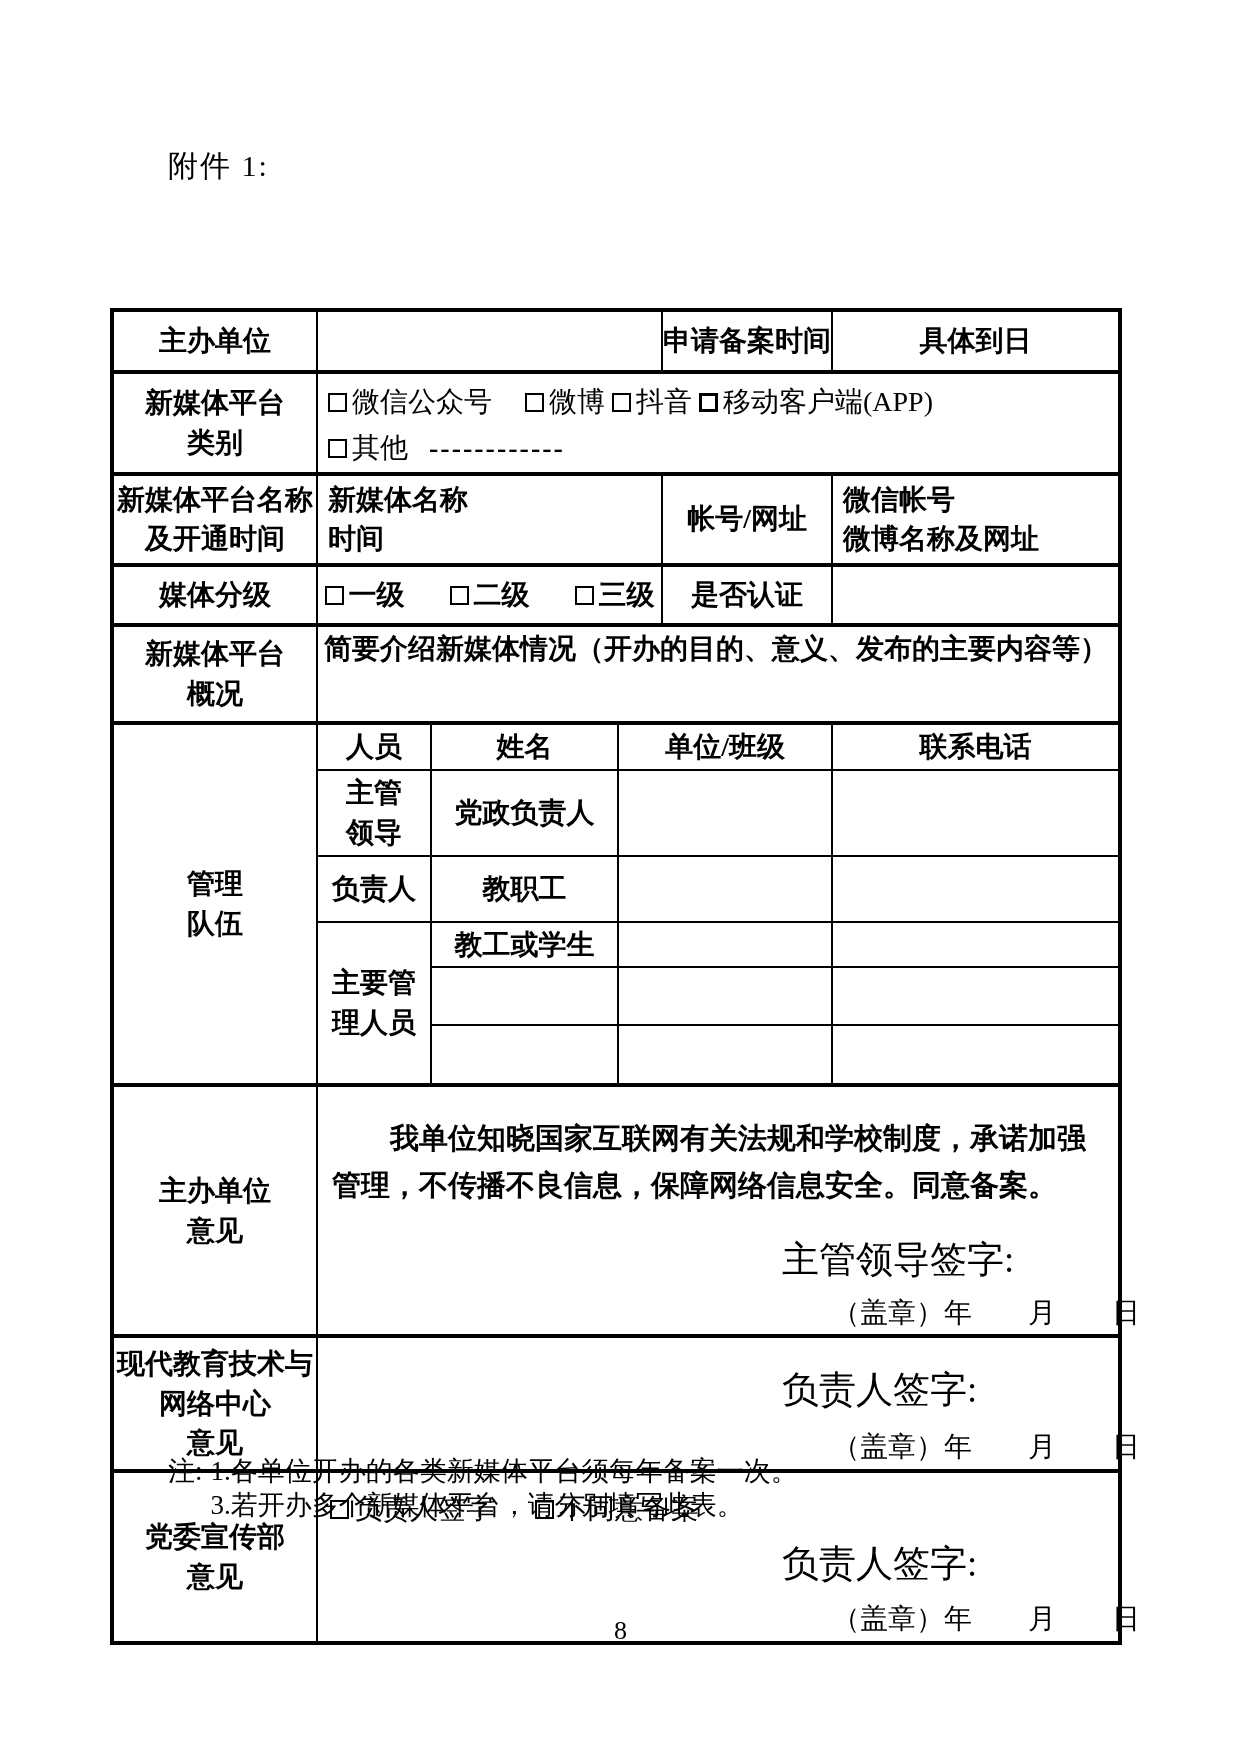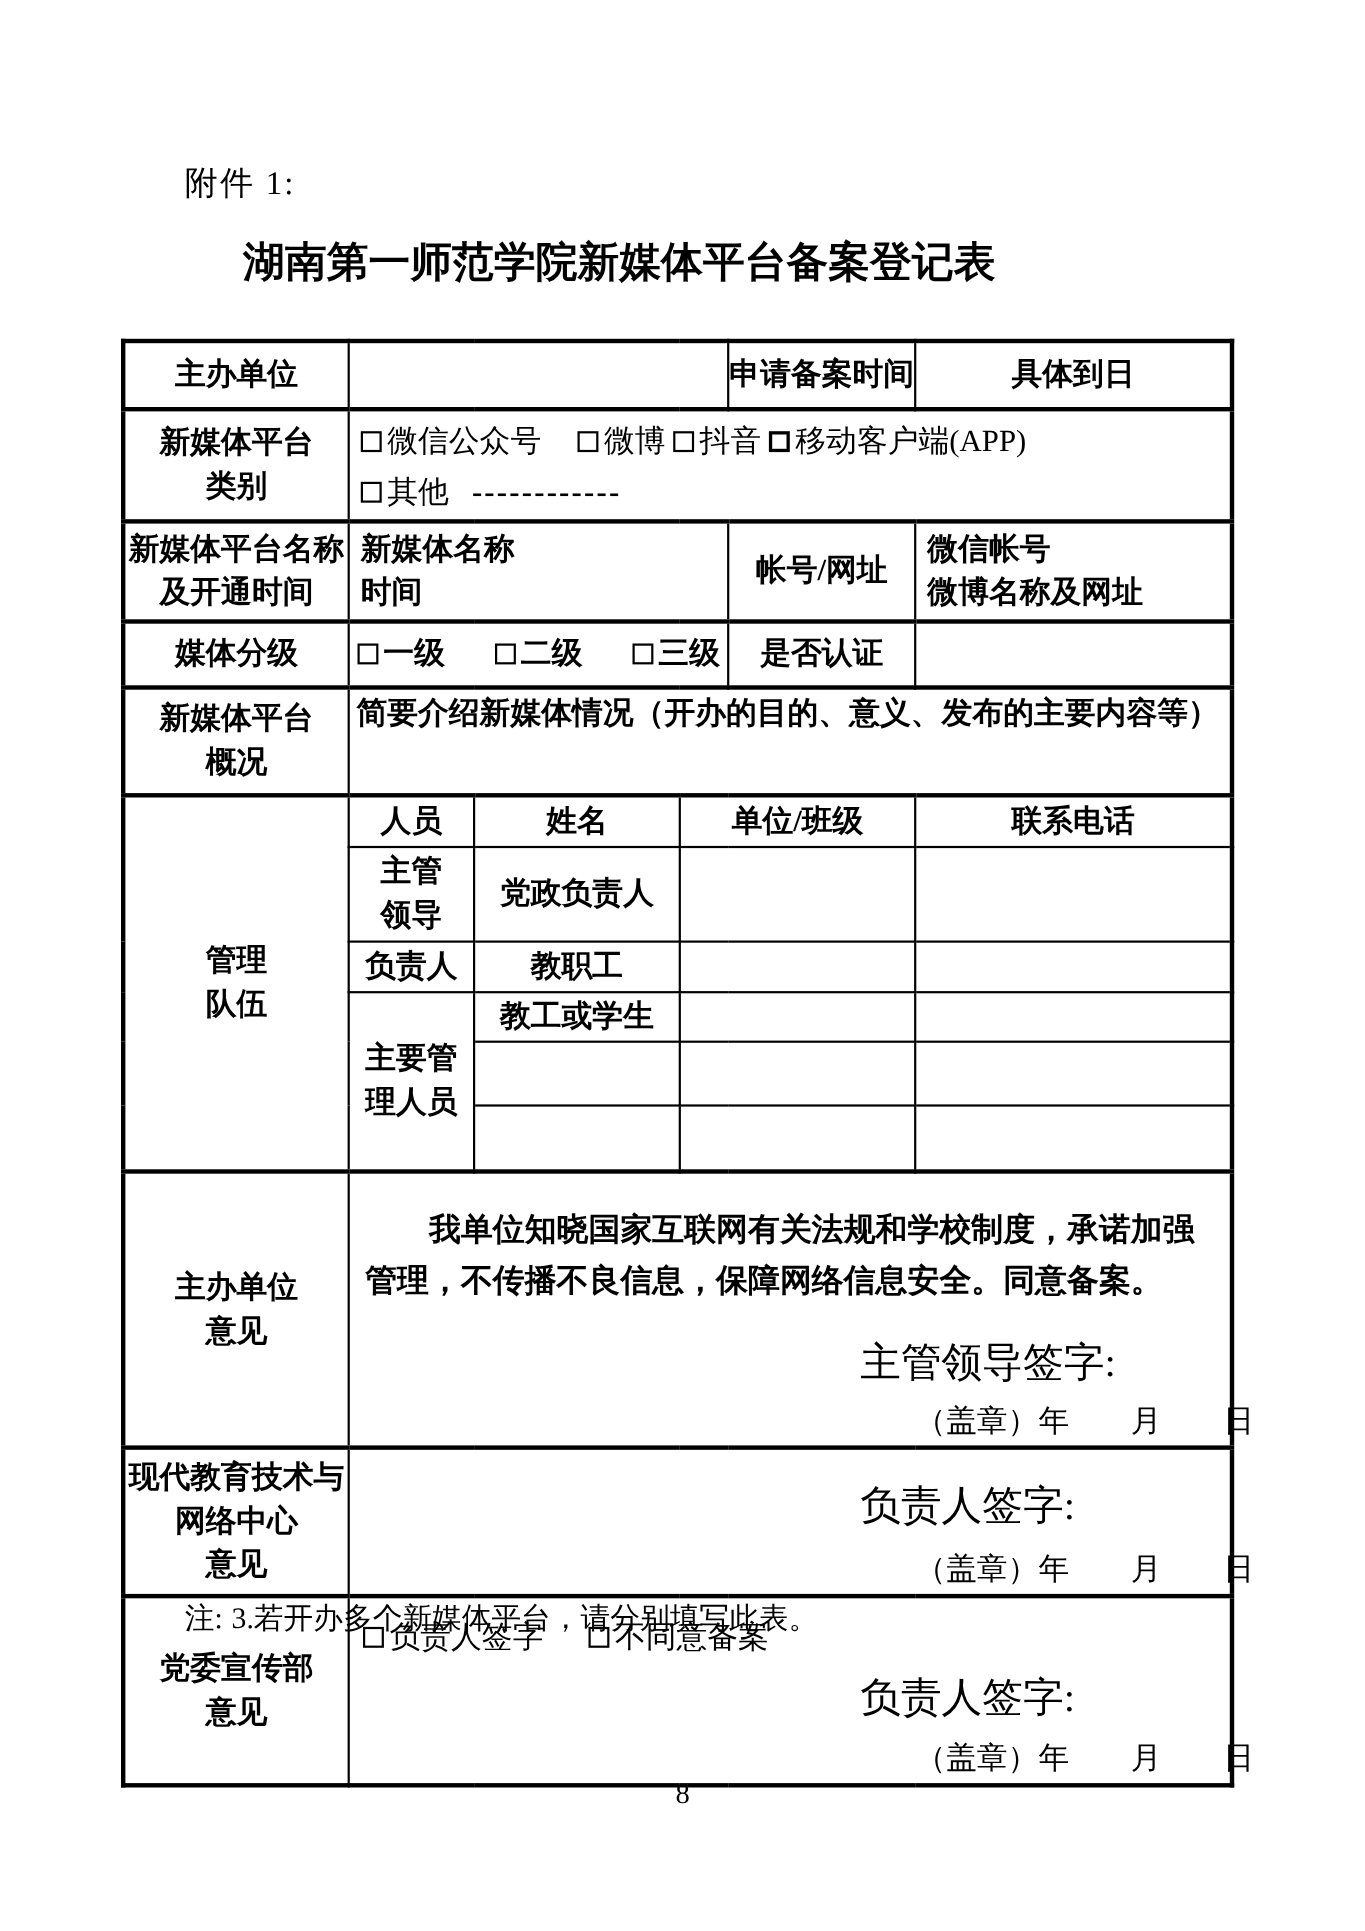--- a/index.html
+++ b/index.html
@@ -80,21 +80,20 @@
     position:absolute; left:0; top:1616px; width:100%;
     text-align:center; font-size:26px;
   }
 </style>
 </head>
 <body>
 
 <div class="page">
 
   <div class="attachment">附件 1:</div>
-  <div class="title">湖南第一师范学院新媒体平台备案登记表</div>
 
   <table class="form-table">
     <colgroup>
       <col style="width:205px">
         <col style="width:114px">
         <col style="width:187px">
       <col style="width:44px">
         <col style="width:170px">
         <col style="width:288px">
     </colgroup>
@@ -159,21 +158,21 @@
       <td class="lbl" colspan="2">单位/班级</td>
       <td class="lbl">联系电话</td>
     </tr>
     <tr style="height:65px">
       <td class="lbl">主管
 领导</td>
       <td class="lbl">党政负责人</td>
       <td colspan="2"></td>
       <td></td>
     </tr>
-    <tr style="height:46px">
+    <tr style="height:66px">
       <td class="lbl">负责人</td>
       <td class="lbl">教职工</td>
       <td colspan="2"></td>
       <td></td>
     </tr>
     <tr style="height:42px">
       <td class="lbl" rowspan="3">主要管
 理人员</td>
       <td class="lbl">教工或学生</td>
       <td colspan="2"></td>
@@ -221,19 +220,20 @@
         <div class="signline prop-sign">负责人签字:</div>
         <div class="sealline prop-seal">（盖章）年　　月　　日</div>
       </td>
     </tr>
   </tbody>
     </table>
 
   <div class="notes">
     <div class="prefix">注:</div>
     <div>
+      <div>1.各单位开办的各类新媒体平台须每年备案一次。</div>
       <div>3.若开办多个新媒体平台，请分别填写此表。</div>
     </div>
   </div>
 
   <div class="page-number">8</div>
 
 </div>
 
 </body></html>

